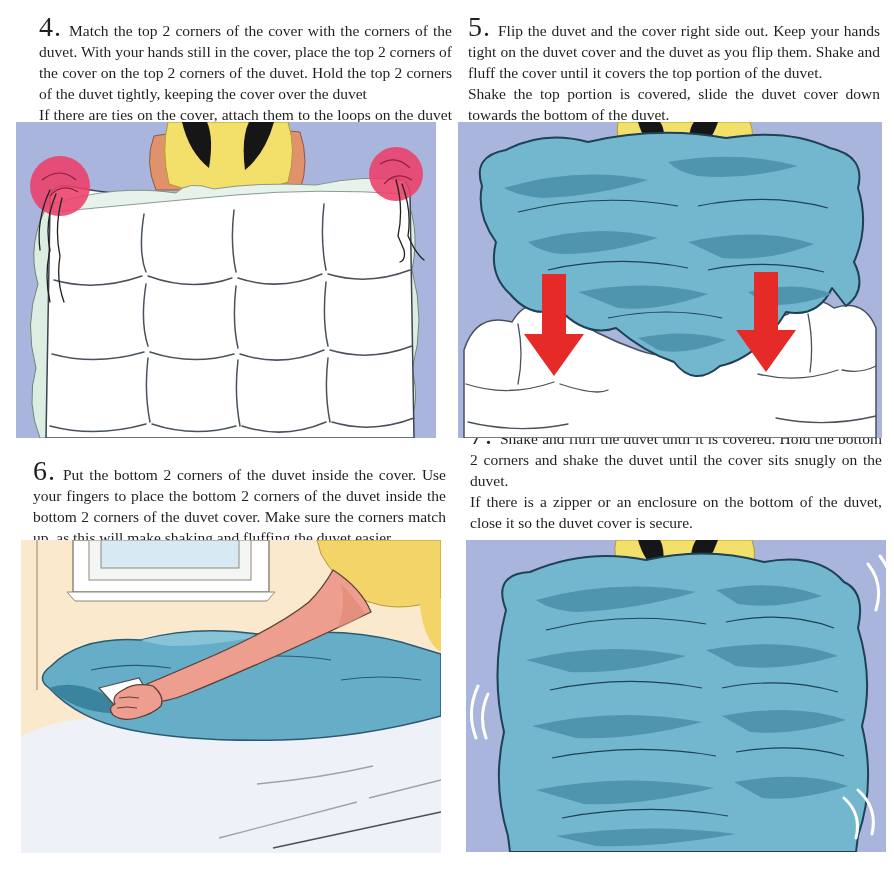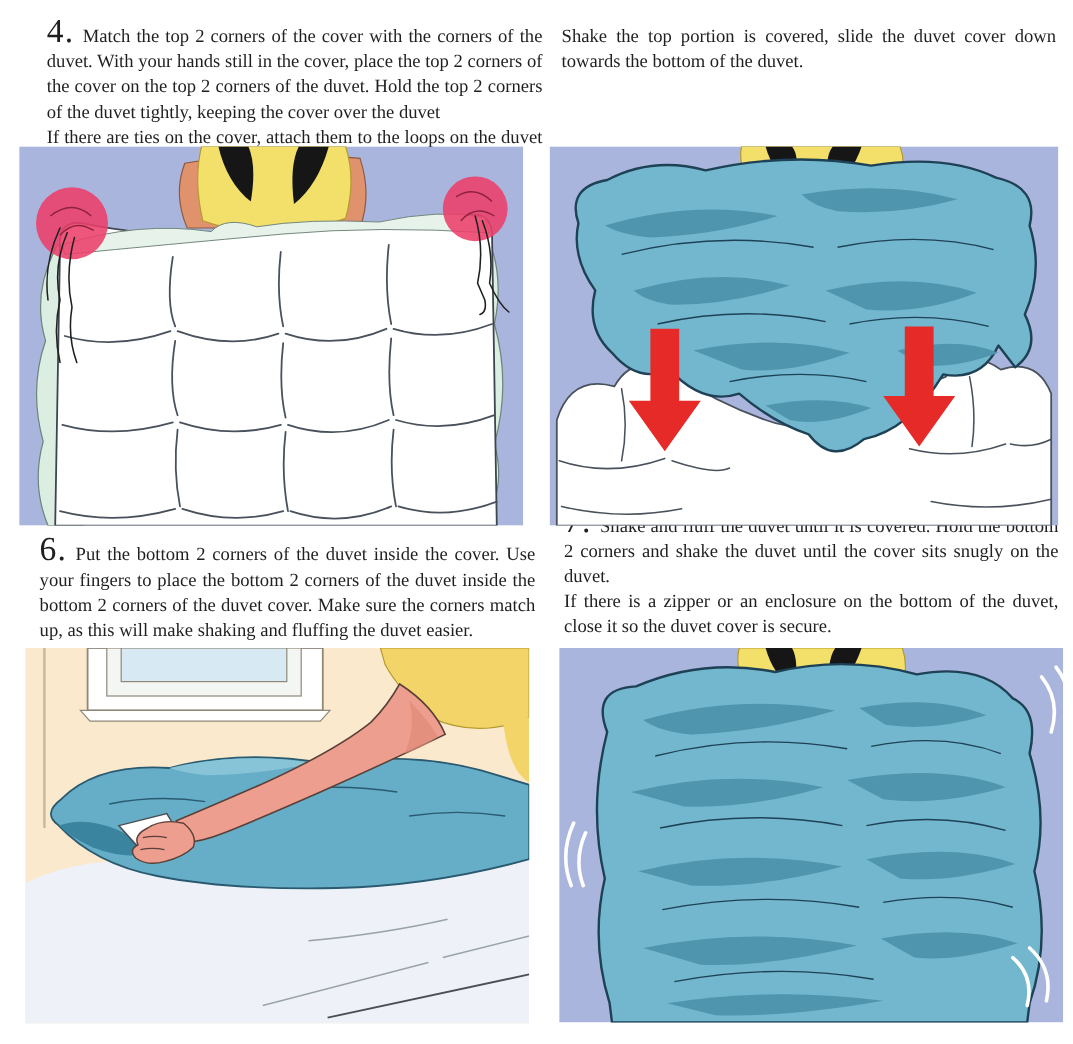--- a/index.html
+++ b/index.html
@@ -15,24 +15,25 @@
 <body>
 
 <div class="page">
 
   <section class="text-block" style="left:26px;top:20px;width:413px;margin-left:13px;">
     <p><span class="num">4.</span><span>Match the top 2 corners of the cover with the corners of the duvet. With your hands still in the cover, place the top 2 corners of the cover on the top 2 corners of the duvet. Hold the top 2 corners of the duvet tightly, keeping the cover over the duvet</span></p>
     <p>If there are ties on the cover, attach them to the loops on the duvet so it stays in place.</p>
   </section>
 
   <section class="text-block" style="left:468px;top:20px;width:412px;">
+    <p><span class="num">5.</span><span>Flip the duvet and the cover right side out. Keep your hands tight on the duvet cover and the duvet as you flip them. Shake and fluff the cover until it covers the top portion of the duvet.</span></p>
     <p>Shake the top portion is covered, slide the duvet cover down towards the bottom of the duvet.</p>
   </section>
 
-  <section class="text-block" style="left:33px;top:452px;width:413px;">
+  <section class="text-block" style="left:33px;top:464px;width:413px;">
     <p><span class="num">6.</span><span>Put the bottom 2 corners of the duvet inside the cover. Use your fingers to place the bottom 2 corners of the duvet inside the bottom 2 corners of the duvet cover. Make sure the corners match up, as this will make shaking and fluffing the duvet easier.</span></p>
     <p></p>
   </section>
 
   <section class="text-block" style="left:470px;top:428px;width:412px;">
     <p><span class="num">7.</span><span>Shake and fluff the duvet until it is covered. Hold the bottom 2 corners and shake the duvet until the cover sits snugly on the duvet.</span></p>
     <p>If there is a zipper or an enclosure on the bottom of the duvet, close it so the duvet cover is secure.</p>
   </section>
 
   <figure class="panel" style="left:16px;top:122px;width:420px;height:316px;" aria-label="Person holding up a white quilted duvet with the top two corners highlighted by pink circles and cover ties hanging">

